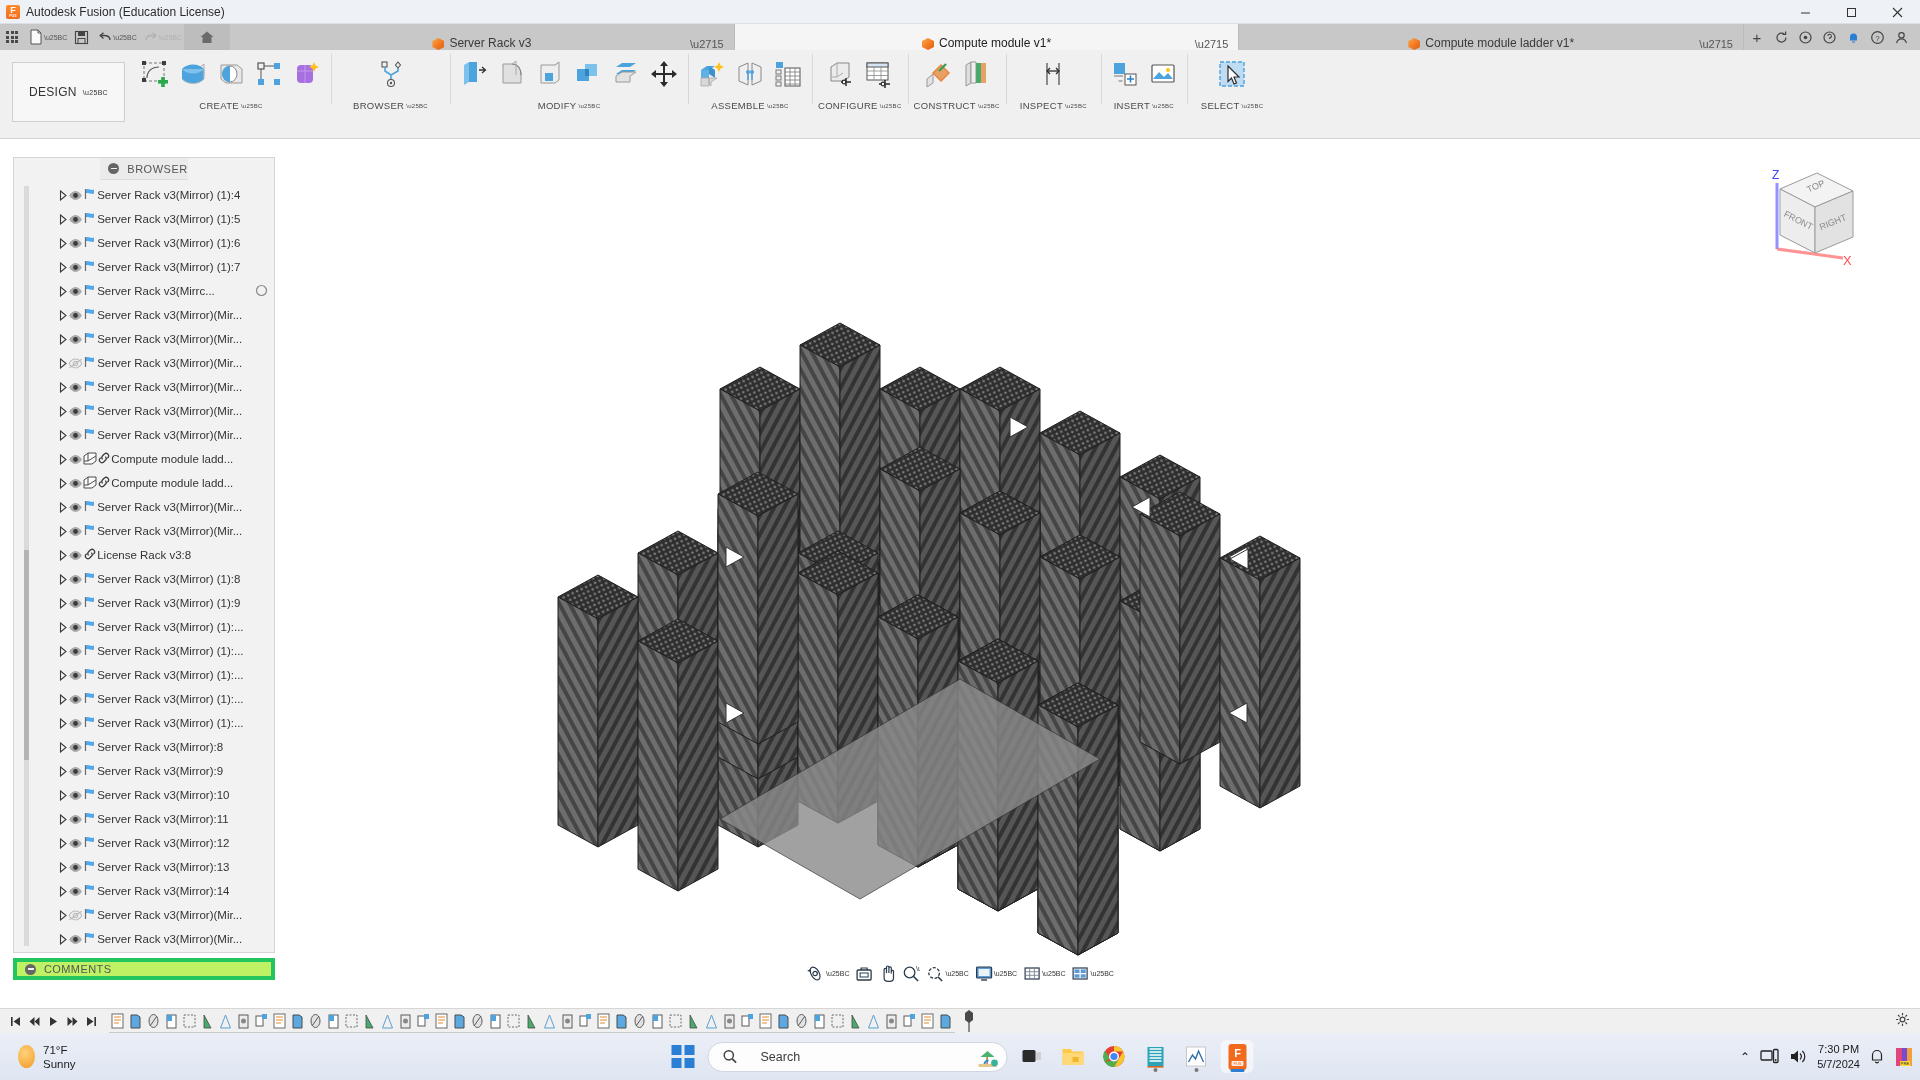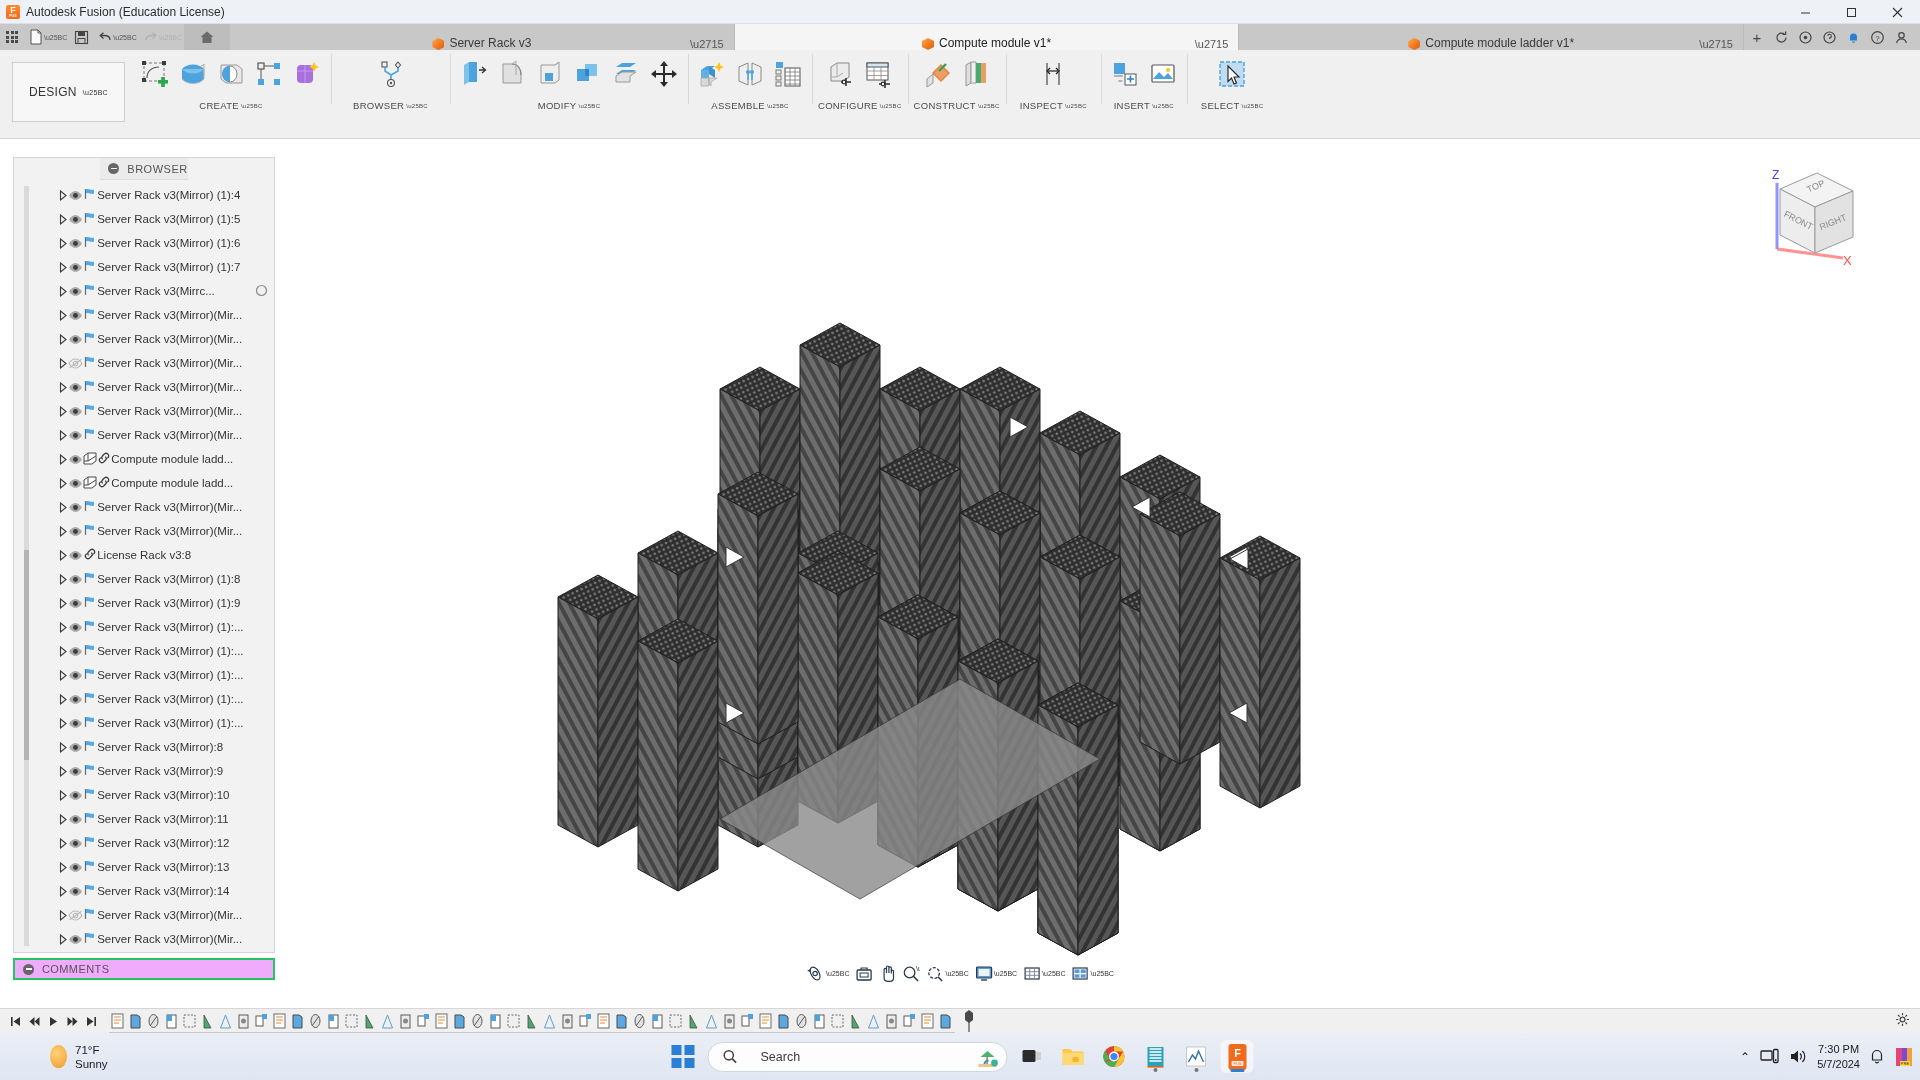--- a/index.html
+++ b/index.html
@@ -130,21 +130,21 @@
   #tl-items{ display:flex; align-items:center; margin-left:8px; position:relative;}
   .tl-item{ width:17px;height:19px;margin-right:1px;display:flex;align-items:center;justify-content:center;}
   #tl-track{ position:absolute; left:0; right:0; bottom:-4px; height:3px; background:#c8c8c8;}
   #tl-marker{ width:10px;height:22px;margin-left:8px; }
   
   #taskbar{
     position:absolute; left:0; right:0; bottom:0; height:47px;
     background:linear-gradient(180deg,#eaeef6 0%,#dfe6f2 100%);
     display:flex; align-items:center;
   }
-  #weather{ display:flex; align-items:center; gap:8px; padding-left:18px;margin-left:32px; }
+  #weather{ display:flex; align-items:center; gap:8px; padding-left:18px; }
   #weather .sun{ width:17px;height:23px;border-radius:50%;background:radial-gradient(circle at 40% 35%,#ffd27a,#f09a28);}
   #weather .wt{ font-size:11.5px; color:#1b1b1b; line-height:14px;}
   #tb-center{ position:absolute; left:50%; transform:translateX(-50%); display:flex; align-items:center; gap:8px;}
   .winlogo{ display:grid;grid-template-columns:repeat(2,10px);grid-template-rows:repeat(2,10px);gap:2.5px;}
   .winlogo i{ background:#2a7fd4; display:block;}
   #searchbox{
     width:300px;height:30px;border-radius:16px;background:#fdfdfd;border:1px solid #cfd6e2;
     display:flex;align-items:center;gap:23px;padding:0 6px 0 14px;
   }
   #searchbox .stext{ font-size:12.5px;color:#3b3b3b; flex:1;}
@@ -1274,21 +1274,21 @@
             <span class="comp-icon"><svg width="14" height="12" viewBox="0 0 14 12">
                 <path d="M2.5 1v10" stroke="#6a6a6a" stroke-width="1.2"></path>
                 <path d="M3 1.5c3-1.5 5 1.5 8 0v4c-3 1.5-5-1.5-8 0z" fill="#52a8e8"></path>
               </svg></span>
             <span class="tlabel">Server Rack v3(Mirror)(Mir...</span>
           </div>
         </div>
     </div>
   </div>
   <div style="position:absolute;left:13px;width:262px;bottom:28px;">
-    <div id="browser-foot" style="border:2px solid #22c55e;background:#f0abfc">
+    <div id="browser-foot" style="border:4px solid #22c55e;background:#bef264">
       <span class="dot-minus">
           <i></i>
         </span>
       <span>COMMENTS</span>
     </div>
   </div>
 </div>
 
 <div id="timeline">
   <div class="tl-play">

